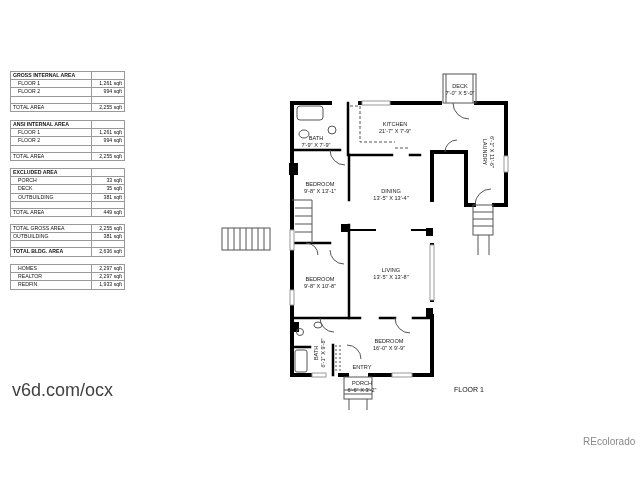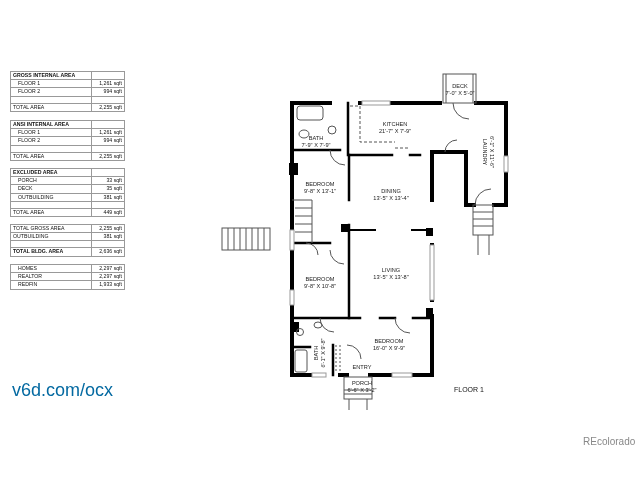--- a/index.html
+++ b/index.html
@@ -3,21 +3,21 @@
 <meta charset="utf-8">
 <style>
   html, body { margin:0; padding:0; background:#ffffff; }
   body { width:640px; height:480px; position:relative; overflow:hidden; font-family:"Liberation Sans", sans-serif; color:#111; }
   .tbl { position:absolute; left:10px; width:115px; border-collapse:collapse; font-size:5.2px; }
   .tbl td { border:0.6px solid #999; padding:0 2px; height:7.2px; line-height:7px; white-space:nowrap; }
   .tbl td.v { text-align:right; width:28px; }
   .tbl td.h { font-weight:bold; }
   .tbl td.i { padding-left:7px; }
   .tbl tr.blank td { height:6px; }
-  .url { position:absolute; left:12px; top:380px; font-size:18px; color:#0369a1; }
+  .url { position:absolute; left:12px; top:380px; font-size:18px; color:#404040; }
   .floor-label { position:absolute; left:454px; top:386px; font-size:7px; color:#111; }
   .brand { position:absolute; left:583px; top:408px; font-size:10px; color:#888;margin-top:28px; }
   svg.plan { position:absolute; left:0; top:0; }
   .rl { font-family:"Liberation Sans", sans-serif; font-size:5.6px; fill:#222; text-anchor:middle; }
 </style>
 </head>
 <body>
 
 <table class="tbl" style="top:71px">
   <tbody>

